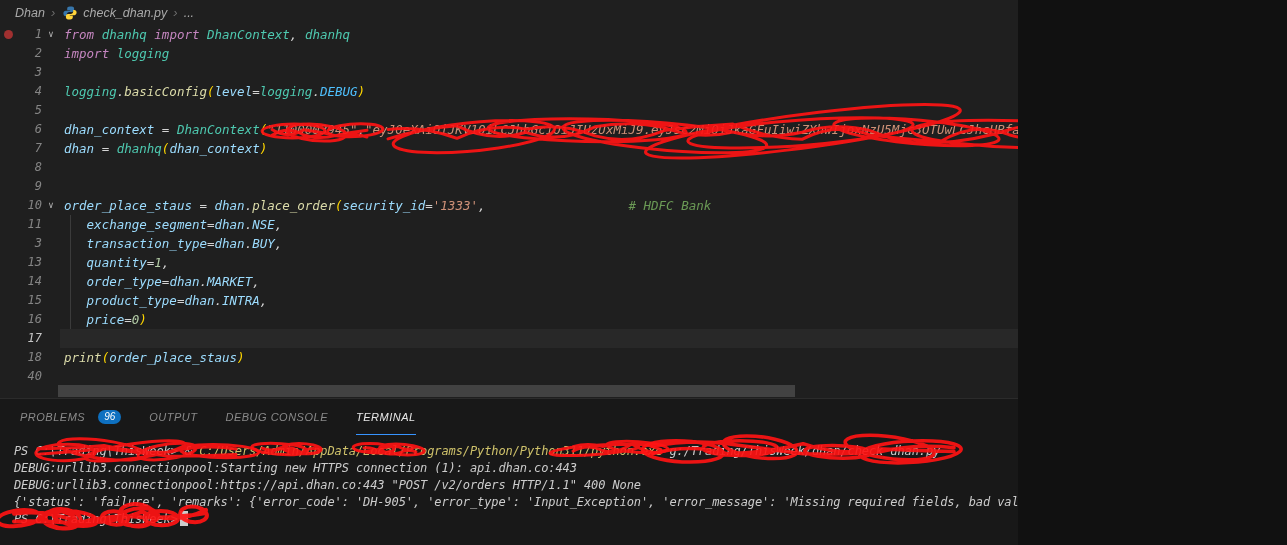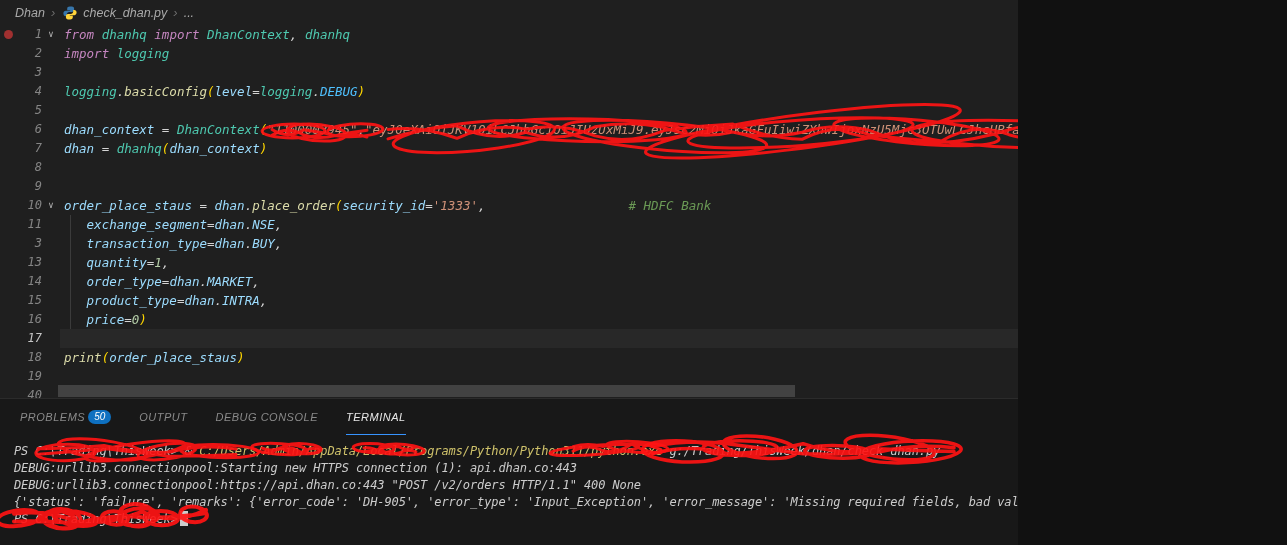--- a/index.html
+++ b/index.html
@@ -26,21 +26,21 @@
                  background-size:1px 19px;background-position:6px 0;background-repeat:no-repeat;text-align:right;}
   .tk-kw{color:var(--kw);} .tk-ty{color:var(--ty);} .tk-fn{color:var(--fn);}
   .tk-vr{color:var(--vr);} .tk-st{color:var(--st);} .tk-nm{color:var(--nm);}
   .tk-cm{color:var(--cm);text-align:center;} .tk-ct{color:var(--ct);} .tk-br{color:var(--br);} .tk-tx{color:#d4d4d4;}
   .hscroll{position:absolute;left:58px;top:385px;width:737px;height:12px;background:var(--scrollbar);}
   
   .panel{position:absolute;top:398px;left:0;right:0;bottom:0;background:var(--panel_bg);
          border-top:1px solid var(--panel_border);box-sizing:border-box;}
   .panel-tabs{display:flex;align-items:stretch;height:36px;padding-left:20px;gap:28px;
               font-size:11px;letter-spacing:0.5px;color:var(--tab_inactive);}
-  .ptab{display:flex;align-items:center;gap:3px;border-bottom:1px solid transparent;box-sizing:border-box;cursor:pointer;}
+  .ptab{display:flex;align-items:center;gap:13px;border-bottom:1px solid transparent;box-sizing:border-box;cursor:pointer;}
   .ptab.active{color:var(--tab_active);border-bottom-color:var(--tab_underline);}
   .badge{background:var(--badge_bg);color:var(--badge_fg);border-radius:999px;font-size:10px;
          padding:1.5px 6px;letter-spacing:0;}
   
   .term{position:absolute;top:443px;left:14px;right:0;font-family:"DejaVu Sans Mono","Liberation Mono",monospace;
         font-size:12px;line-height:17px;letter-spacing:-0.1px;color:var(--term_text);white-space:pre;overflow:hidden;}
   .term-line{position:relative;height:17px;}
   .tm-cmd{color:var(--term_cmd);}
   .cursor{display:inline-block;width:8px;height:15px;background:var(--cursor);vertical-align:-3px;margin-left:2px;}
   .term-rule{position:absolute;left:1279px;top:438px;bottom:0;width:1px;background:#2e2e2e;}
@@ -78,31 +78,30 @@
       <div class="code-line"><span class="bp"></span><span class="num">9</span><span class="fold"></span><span class="content"></span></div>
       <div class="code-line"><span class="bp"></span><span class="num">10</span><span class="fold">∨</span><span class="content"><span class="tk-vr">order_place_staus</span><span class="tk-tx"> = </span><span class="tk-vr">dhan</span><span class="tk-tx">.</span><span class="tk-fn">place_order</span><span class="tk-br">(</span><span class="tk-vr">security_id</span><span class="tk-tx">=</span><span class="tk-st">'1333'</span><span class="tk-tx">,                   </span><span class="tk-cm"># HDFC Bank</span></span></div>
       <div class="code-line"><span class="bp"></span><span class="num">11</span><span class="fold"></span><span class="content guide"><span class="tk-tx">   </span><span class="tk-vr">exchange_segment</span><span class="tk-tx">=</span><span class="tk-vr">dhan</span><span class="tk-tx">.</span><span class="tk-vr">NSE</span><span class="tk-tx">,</span></span></div>
       <div class="code-line"><span class="bp"></span><span class="num">3</span><span class="fold"></span><span class="content guide"><span class="tk-tx">   </span><span class="tk-vr">transaction_type</span><span class="tk-tx">=</span><span class="tk-vr">dhan</span><span class="tk-tx">.</span><span class="tk-vr">BUY</span><span class="tk-tx">,</span></span></div>
       <div class="code-line"><span class="bp"></span><span class="num">13</span><span class="fold"></span><span class="content guide"><span class="tk-tx">   </span><span class="tk-vr">quantity</span><span class="tk-tx">=</span><span class="tk-nm">1</span><span class="tk-tx">,</span></span></div>
       <div class="code-line"><span class="bp"></span><span class="num">14</span><span class="fold"></span><span class="content guide"><span class="tk-tx">   </span><span class="tk-vr">order_type</span><span class="tk-tx">=</span><span class="tk-vr">dhan</span><span class="tk-tx">.</span><span class="tk-vr">MARKET</span><span class="tk-tx">,</span></span></div>
       <div class="code-line"><span class="bp"></span><span class="num">15</span><span class="fold"></span><span class="content guide"><span class="tk-tx">   </span><span class="tk-vr">product_type</span><span class="tk-tx">=</span><span class="tk-vr">dhan</span><span class="tk-tx">.</span><span class="tk-vr">INTRA</span><span class="tk-tx">,</span></span></div>
       <div class="code-line"><span class="bp"></span><span class="num">16</span><span class="fold"></span><span class="content guide"><span class="tk-tx">   </span><span class="tk-vr">price</span><span class="tk-tx">=</span><span class="tk-nm">0</span><span class="tk-br">)</span></span></div>
       <div class="code-line current"><span class="bp"></span><span class="num">17</span><span class="fold"></span><span class="content"></span></div>
       <div class="code-line"><span class="bp"></span><span class="num">18</span><span class="fold"></span><span class="content"><span class="tk-fn">print</span><span class="tk-br">(</span><span class="tk-vr">order_place_staus</span><span class="tk-br">)</span></span></div>
-      <div class="code-line"><span class="bp"></span><span class="num">19</span><span class="fold"></span><span class="content"></span></div>
       <div class="code-line"><span class="bp"></span><span class="num">40</span><span class="fold"></span><span class="content"></span></div>
     </div>
 
   <div class="hscroll"></div>
 
   <div class="panel">
     <div class="panel-tabs">
       <div class="ptab">
         <span>PROBLEMS</span>
-        <span class="badge">50</span>
+        <span class="badge">96</span>
       </div>
       <div class="ptab">
         <span>OUTPUT</span>
       </div>
       <div class="ptab">
         <span>DEBUG CONSOLE</span>
       </div>
       <div class="ptab active">
         <span>TERMINAL</span>
       </div>

